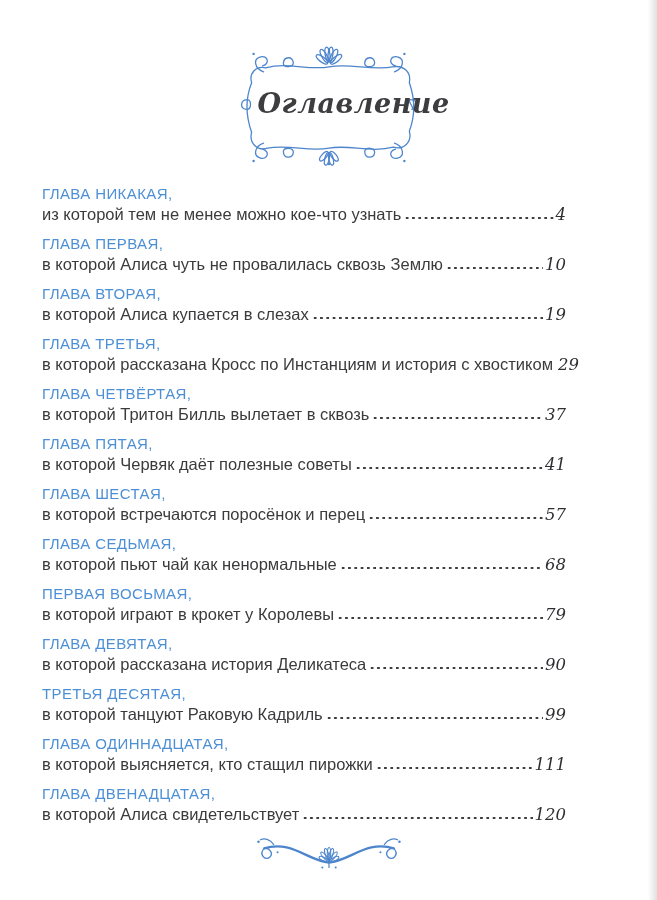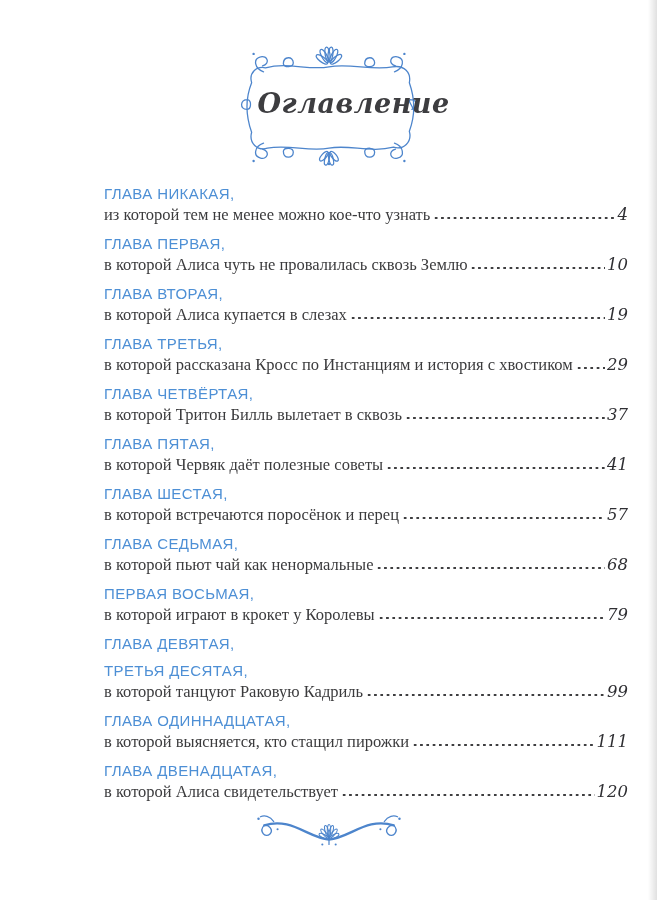--- a/index.html
+++ b/index.html
@@ -29,39 +29,38 @@
     font-style: italic;
     font-weight: 600;
     font-size: 27px;
     letter-spacing: 0.5px;
     color: #3d3d40;
     margin-left: 25px;
   }
   
   .toc-list {
     width: 524px;
-    margin: 16px 0 0 104px;
+    margin: 16px 0 0 42px;
   }
   .toc-entry { margin-bottom: 8px; }
   .chapter-title {
     color: #4d8fd5;
     font-size: 15px;
     line-height: 19px;
     letter-spacing: 0.4px;
   }
   .entry-line {
     display: flex;
     align-items: baseline;
     line-height: 23px;
   }
   .chapter-description {
     color: #3b3b3d;
     font-size: 16.5px;
     white-space: nowrap;
-    font-family: Liberation Serif, serif;
   }
   .dot-leader {
     flex: 1;
     height: 4px;
     margin: 0 2px 0 3px;
     background-image: radial-gradient(circle, #3e3e40 1.05px, rgba(0,0,0,0) 1.5px);
     background-size: 6.3px 4px;
     background-repeat: repeat-x;
     background-position: left bottom;
   }
@@ -216,20 +215,25 @@
     <div class="chapter-title">ПЕРВАЯ ВОСЬМАЯ,</div>
     <div class="entry-line">
       <span class="chapter-description">в которой играют в крокет у Королевы</span>
       <span class="dot-leader"></span>
       <span class="page-number">79</span>
     </div>
   </div>
 
   <div class="toc-entry">
     <div class="chapter-title">ГЛАВА ДЕВЯТАЯ,</div>
+    <div class="entry-line">
+      <span class="chapter-description">в которой рассказана история Деликатеса</span>
+      <span class="dot-leader"></span>
+      <span class="page-number">90</span>
+    </div>
   </div>
 
   <div class="toc-entry">
     <div class="chapter-title">ТРЕТЬЯ ДЕСЯТАЯ,</div>
     <div class="entry-line">
       <span class="chapter-description">в которой танцуют Раковую Кадриль</span>
       <span class="dot-leader"></span>
       <span class="page-number">99</span>
     </div>
   </div>

